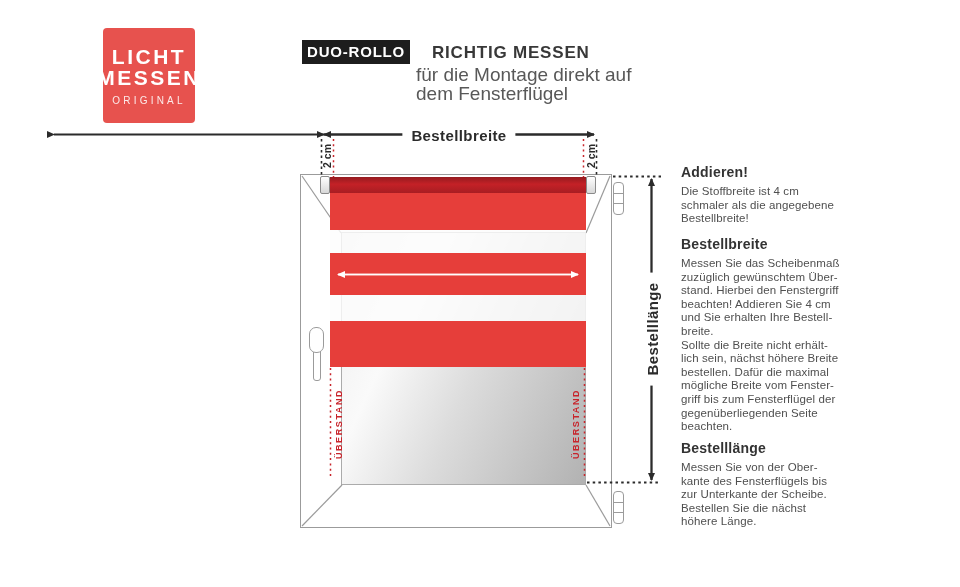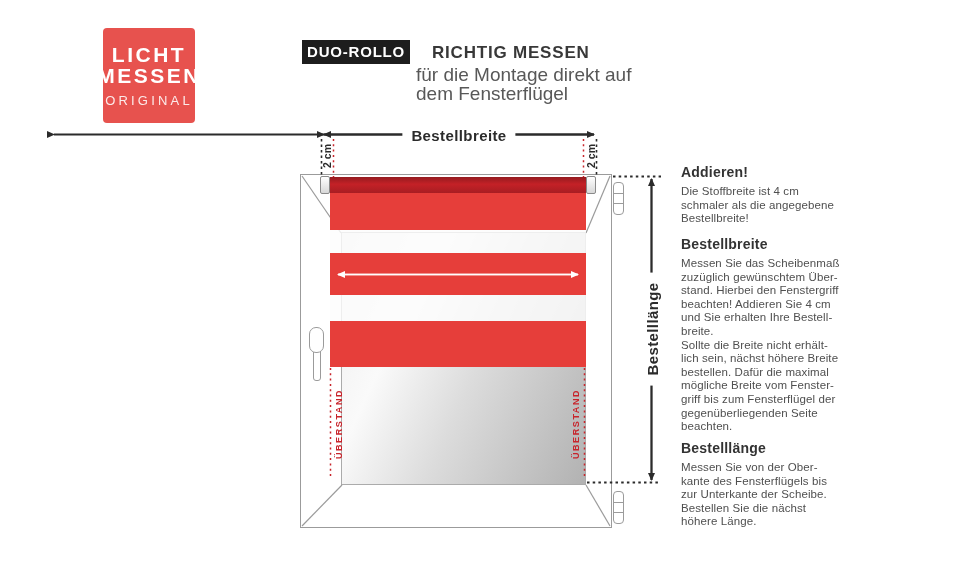--- a/index.html
+++ b/index.html
@@ -4,21 +4,21 @@
 <style>
   html,body{margin:0;padding:0;background:#fff;}
   .page{position:relative;width:960px;height:587px;background:#fff;overflow:hidden;
         font-family:"Liberation Sans", sans-serif;}
 
   
   .logo{position:absolute;left:103px;top:28px;width:92px;height:95px;
         background:var(--logo-red,#e7524e);border-radius:4px;color:#fff;
         display:flex;flex-direction:column;align-items:center;justify-content:center;}
   .logo-line{font-size:21px;font-weight:bold;letter-spacing:2.5px;line-height:21px;}
-  .logo-sub{font-size:13px;letter-spacing:3.2px;margin-top:7px;color:rgba(255,255,255,0.88);}
+  .logo-sub{font-size:10px;letter-spacing:3.2px;margin-top:7px;color:rgba(255,255,255,0.88);}
 
   
   .badge{position:absolute;left:302px;top:40px;background:var(--badge-black,#1d1d1d);
          color:#fff;font-size:15px;font-weight:bold;letter-spacing:0.8px;padding:3px 5px 4px;}
   .title{position:absolute;left:432px;top:43px;font-size:17px;font-weight:bold;
          color:#383838;letter-spacing:0.8px;}
   .subtitle{position:absolute;left:416px;top:65px;font-size:19px;color:#585858;
             line-height:19px;white-space:pre-line;}
 
   

